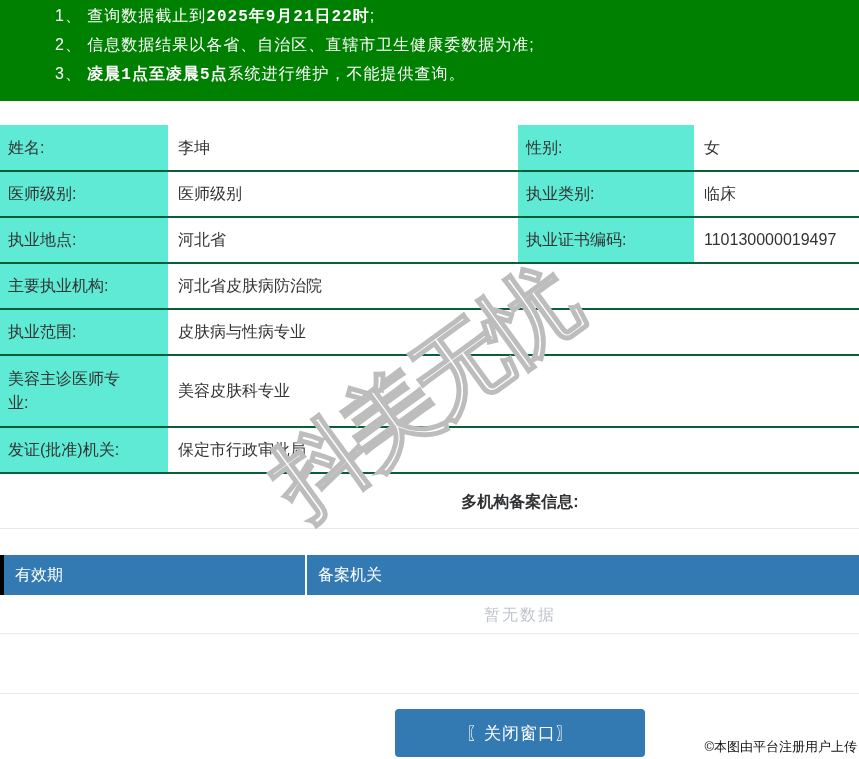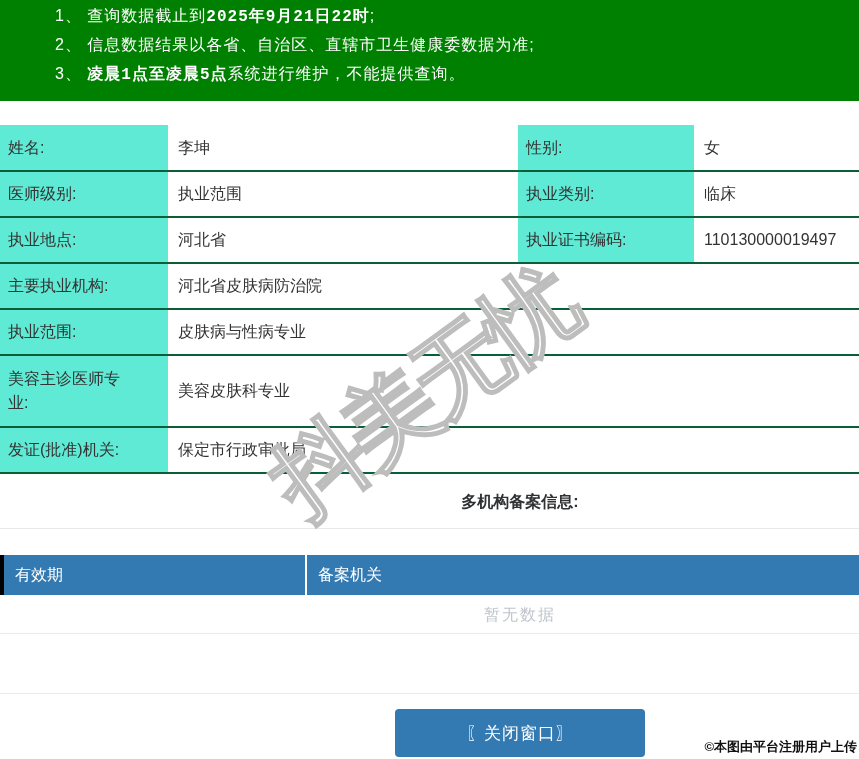--- a/index.html
+++ b/index.html
@@ -109,21 +109,21 @@
     transform: rotate(-36deg);
     transform-origin: center center;
     white-space: nowrap;
     z-index: 50;
     pointer-events: none;
   }
   .upload-note {
     position: absolute;
     right: 2px; top: 738px;
     font-size: 13px;
-    font-weight: bold;
+    font-weight: normal;
     color: #111111;
     letter-spacing: 0px;
     z-index: 60;
     text-shadow:
       -1px -1px 0 #fff, 1px -1px 0 #fff,
       -1px 1px 0 #fff, 1px 1px 0 #fff,
       0 -1px 0 #fff, 0 1px 0 #fff,
       -1px 0 0 #fff, 1px 0 0 #fff;
   }
 </style>
@@ -147,21 +147,21 @@
       </colgroup>
     <tbody>
         <tr>
       <td class="lbl">姓名:</td>
       <td class="val">李坤</td>
       <td class="lbl">性别:</td>
       <td class="val">女</td>
     </tr>
     <tr>
       <td class="lbl">医师级别:</td>
-      <td class="val">执业范围</td>
+      <td class="val">医师级别</td>
       <td class="lbl">执业类别:</td>
       <td class="val">临床</td>
     </tr>
     <tr>
       <td class="lbl">执业地点:</td>
       <td class="val">河北省</td>
       <td class="lbl">执业证书编码:</td>
       <td class="val">110130000019497</td>
     </tr>
     <tr>

